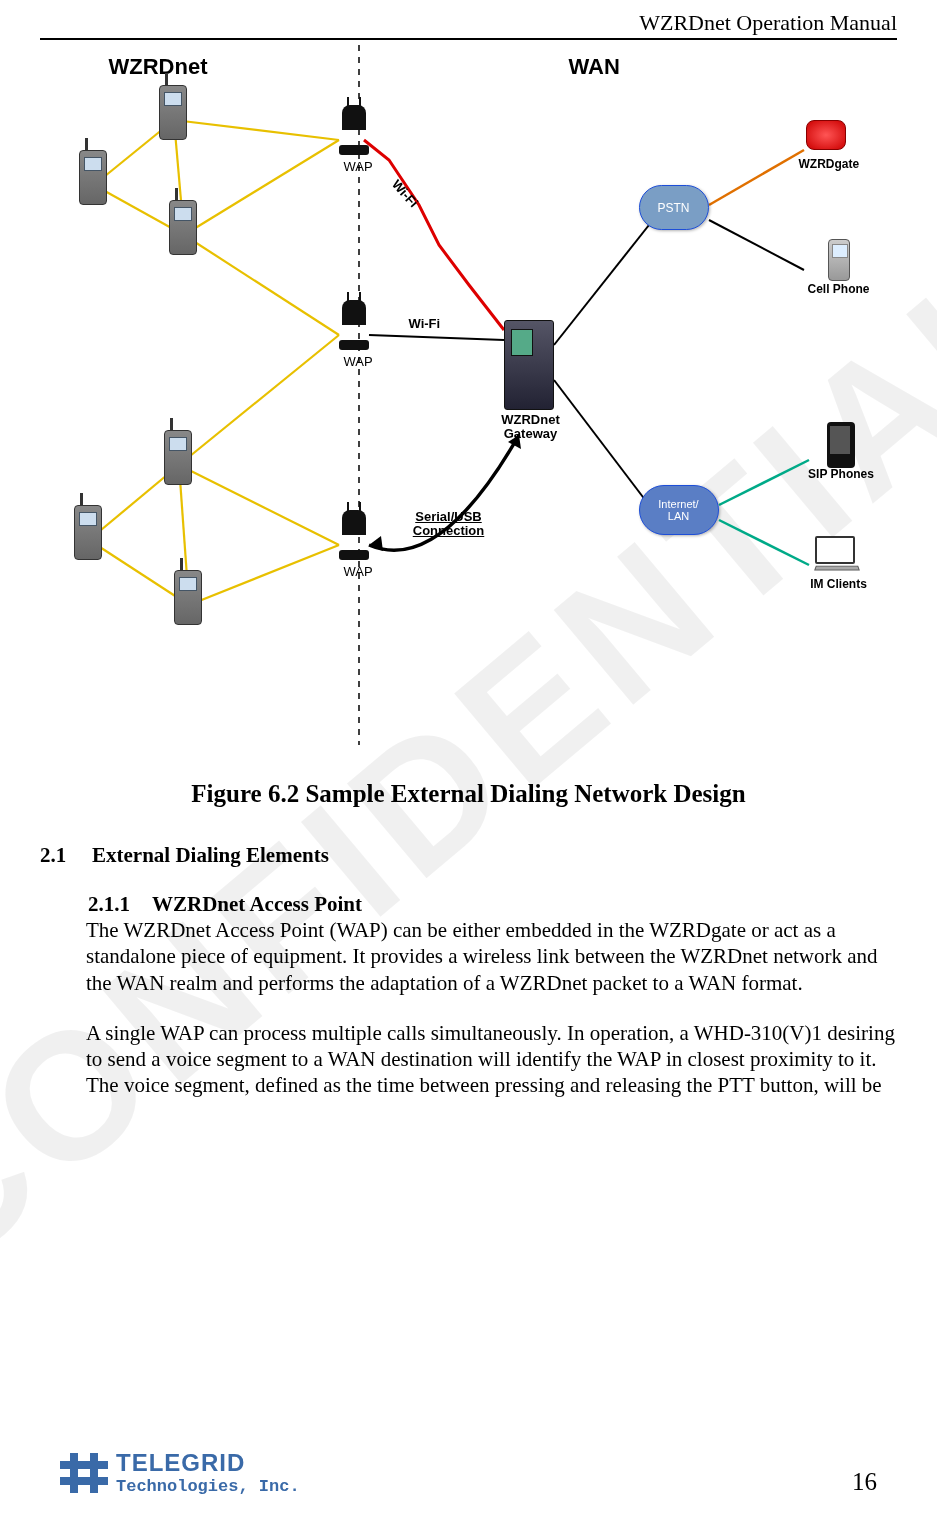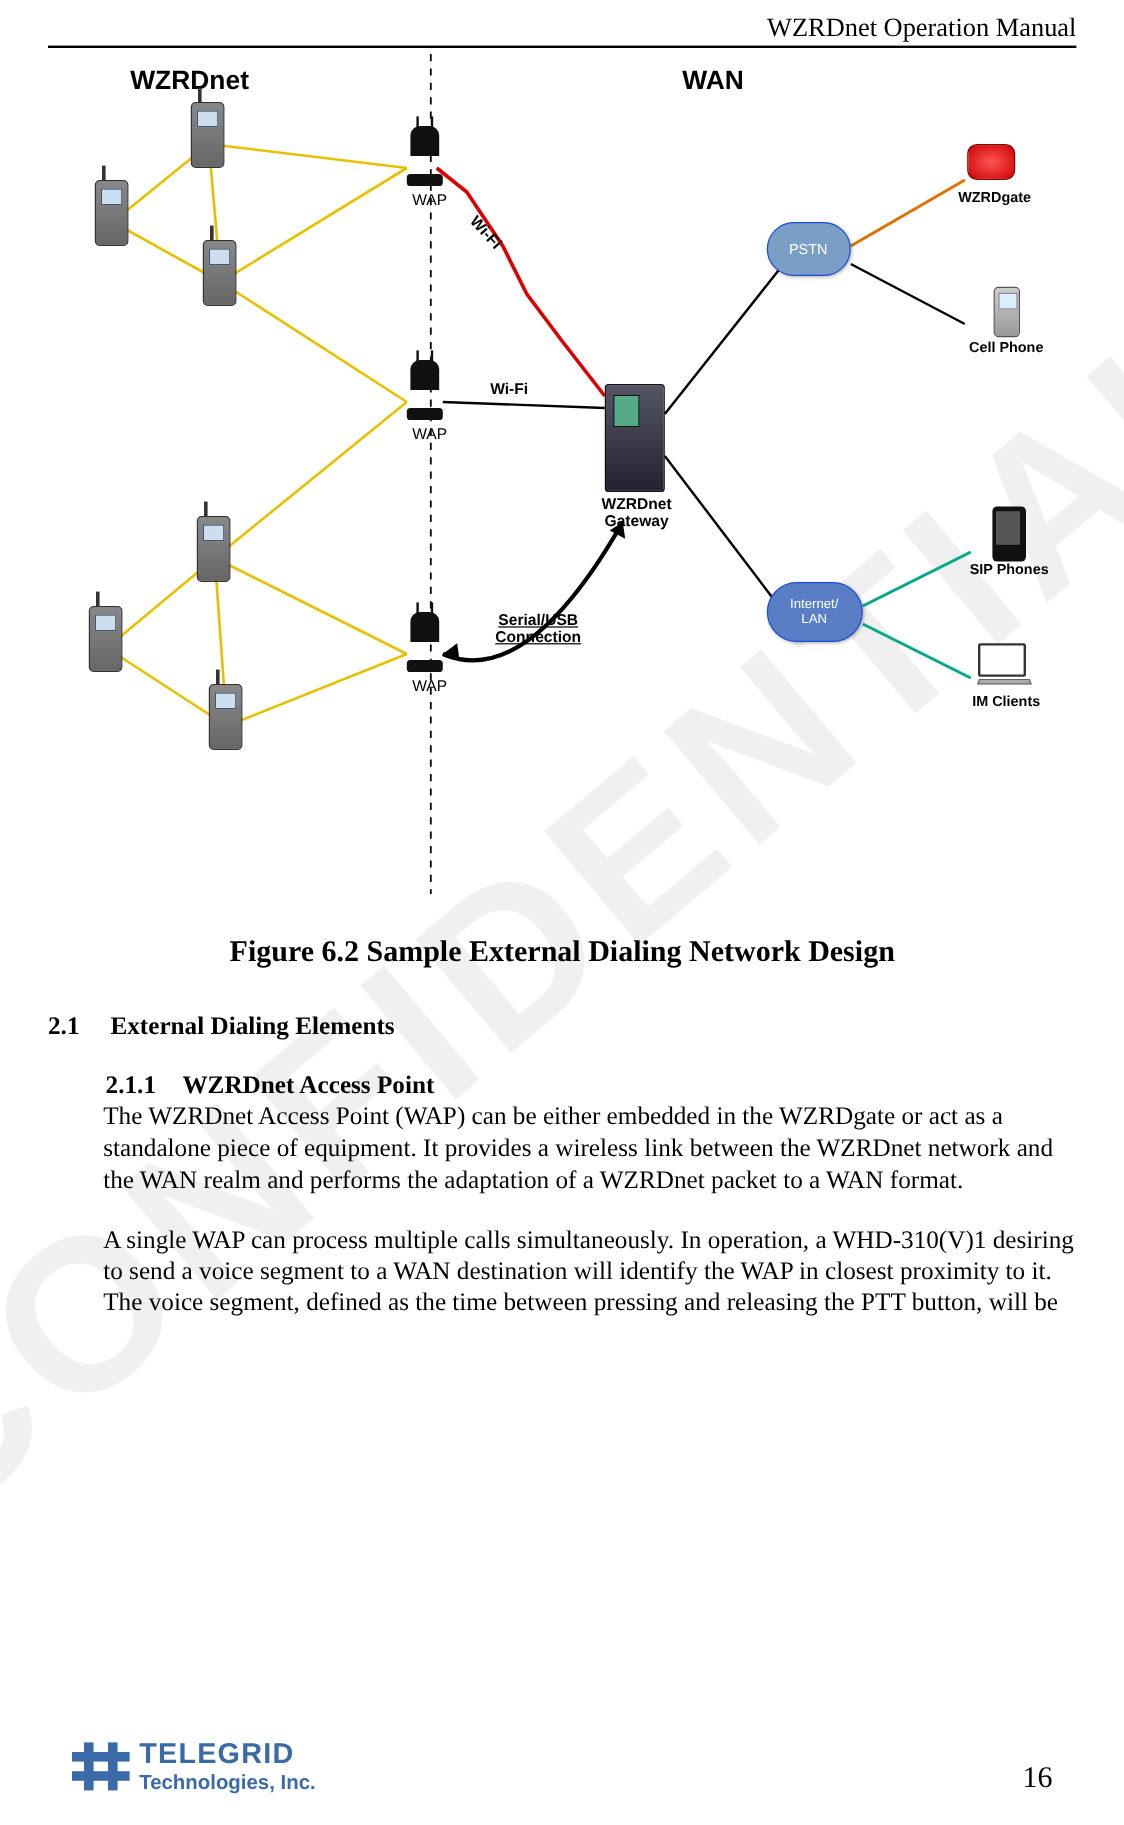--- a/index.html
+++ b/index.html
@@ -194,21 +194,21 @@
     .logo-mark {
       width: 48px; height: 40px;
       position: relative;
     }
     .logo-mark .bar { position:absolute; background:#3a6aa8; }
     .logo-mark .h1 { left:0; top:8px; width:48px; height:8px; }
     .logo-mark .h2 { left:0; top:24px; width:48px; height:8px; }
     .logo-mark .v1 { left:10px; top:0; width:8px; height:40px; }
     .logo-mark .v2 { left:30px; top:0; width:8px; height:40px; }
     .logo-text .l1 { color:#3a6aa8; font-family: Arial, sans-serif; font-weight:bold; font-size:24px; letter-spacing:1px; }
-    .logo-text .l2 { color:#3a6aa8; font-family: Liberation Sans, sans-serif; font-weight:bold; font-size:17px; }
+    .logo-text .l2 { color:#3a6aa8; font-family: Liberation Mono, monospace; font-weight:bold; font-size:17px; }
     .page-num { font-size: 25px; }
   </style>
 </head>
 <body>
 
 <div class="watermark">CONFIDENTIAL</div>
 
 <div class="page">
   <div class="header">WZRDnet Operation Manual</div>
 

